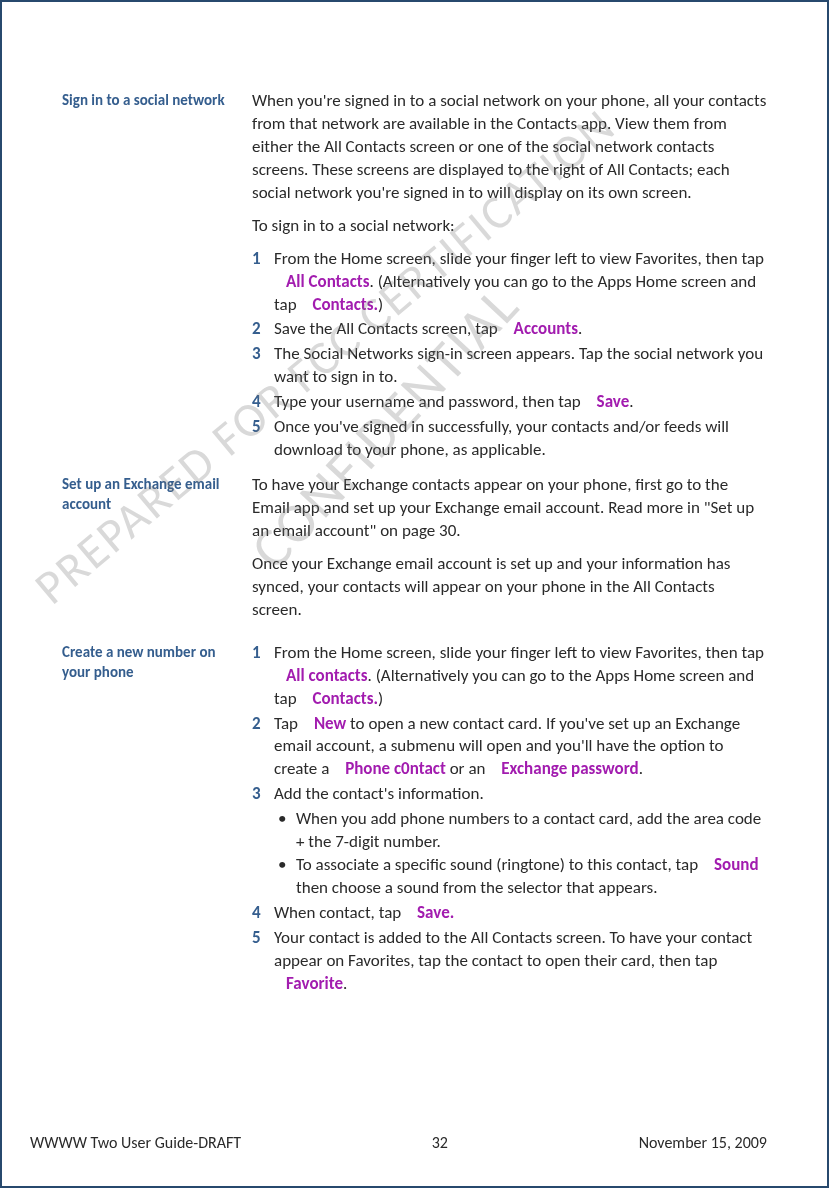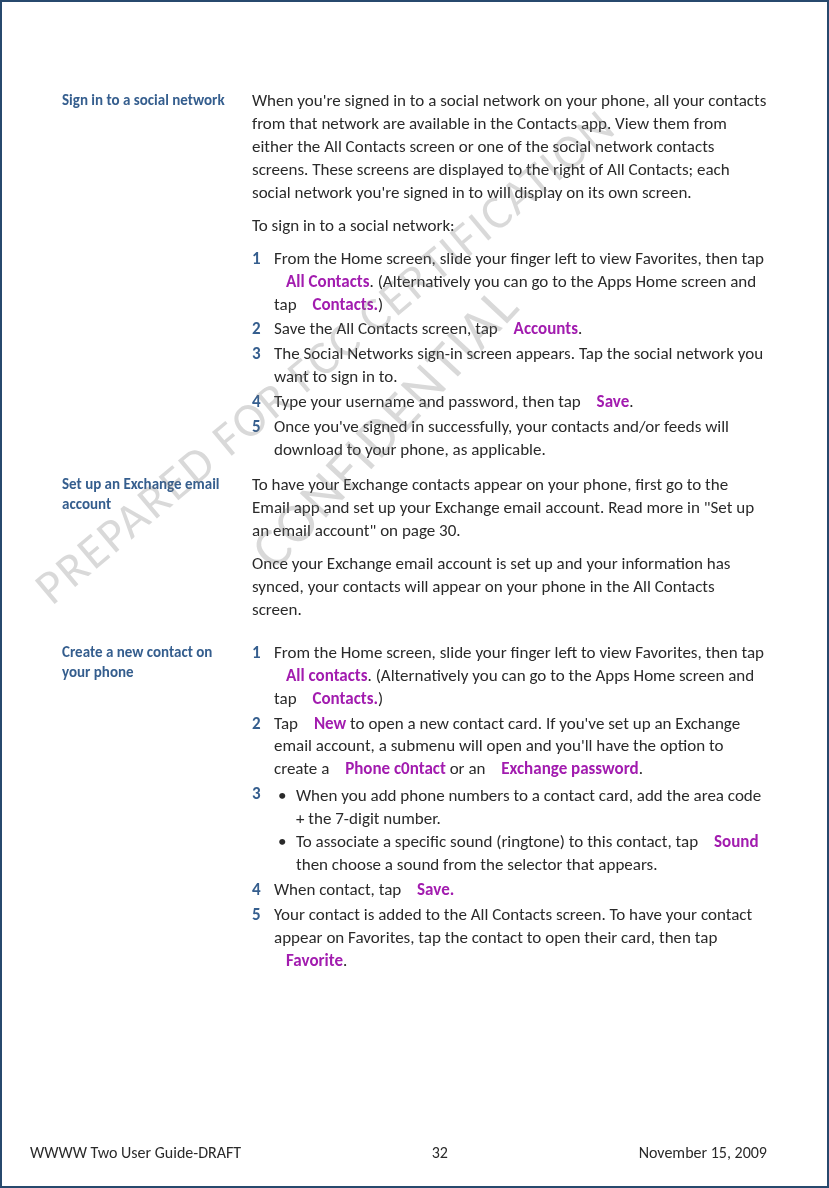--- a/index.html
+++ b/index.html
@@ -45,21 +45,21 @@
     flex: 0 0 22px;
   }
   ol.steps > li > .txt { flex: 1; }
   .bold-blue { color: #a21caf; font-weight: 700; margin-left: 12px; }
   ul.bullets { list-style: none; padding-left: 0; margin-top: 2px; }
   ul.bullets > li { display:flex; }
   ul.bullets > li::before { content: "•"; width: 18px; flex:0 0 18px; text-align:left; padding-left:4px;}
   ul.bullets > li > span { flex:1; }
   .footer {
     position: absolute;
-    bottom: 22px;
+    bottom: 32px;
     left: 28px;
     right: 60px;
     display: flex;
     justify-content: space-between;
     font-size: 16px;
     color: #2a2a2a;
     border-bottom: none;
   }
 </style>
 </head>
@@ -100,34 +100,35 @@
 
 <div class="section">
   <div class="side">Set up an Exchange email account</div>
   <div class="body">
     <p>To have your Exchange contacts appear on your phone, first go to the Email app and set up your Exchange email account. Read more in "Set up an email account" on page 30.</p>
     <p>Once your Exchange email account is set up and your information has synced, your contacts will appear on your phone in the All Contacts screen.</p>
   </div>
 </div>
 
 <div class="section">
-  <div class="side">Create a new contact on your phone</div>
+  <div class="side">Create a new number on your phone</div>
   <div class="body">
     <ol class="steps">
       <li>
         <span class="num">1</span>
         <span class="txt"><span>From the Home screen, slide your finger left to view Favorites, then tap </span><span class="bold-blue">All contacts</span><span>. (Alternatively you can go to the Apps Home screen and tap </span><span class="bold-blue">Contacts.</span><span>)</span></span>
       </li>
       <li>
         <span class="num">2</span>
         <span class="txt"><span>Tap </span><span class="bold-blue">New</span><span> to open a new contact card. If you've set up an Exchange email account, a submenu will open and you'll have the option to create a </span><span class="bold-blue">Phone c0ntact</span><span> or an </span><span class="bold-blue">Exchange password</span><span>.</span></span>
       </li>
       <li>
         <span class="num">3</span>
         <span class="txt">
+          <span>Add the contact's information.</span>
           <ul class="bullets">
             <li>
                 <span>When you add phone numbers to a contact card, add the area code + the 7-digit number.</span>
               </li>
             <li>
                 <span><span>To associate a specific sound (ringtone) to this contact, tap </span><span class="bold-blue">Sound</span><span> then choose a sound from the selector that appears.</span></span>
               </li>
           </ul>
         </span>
       </li>

